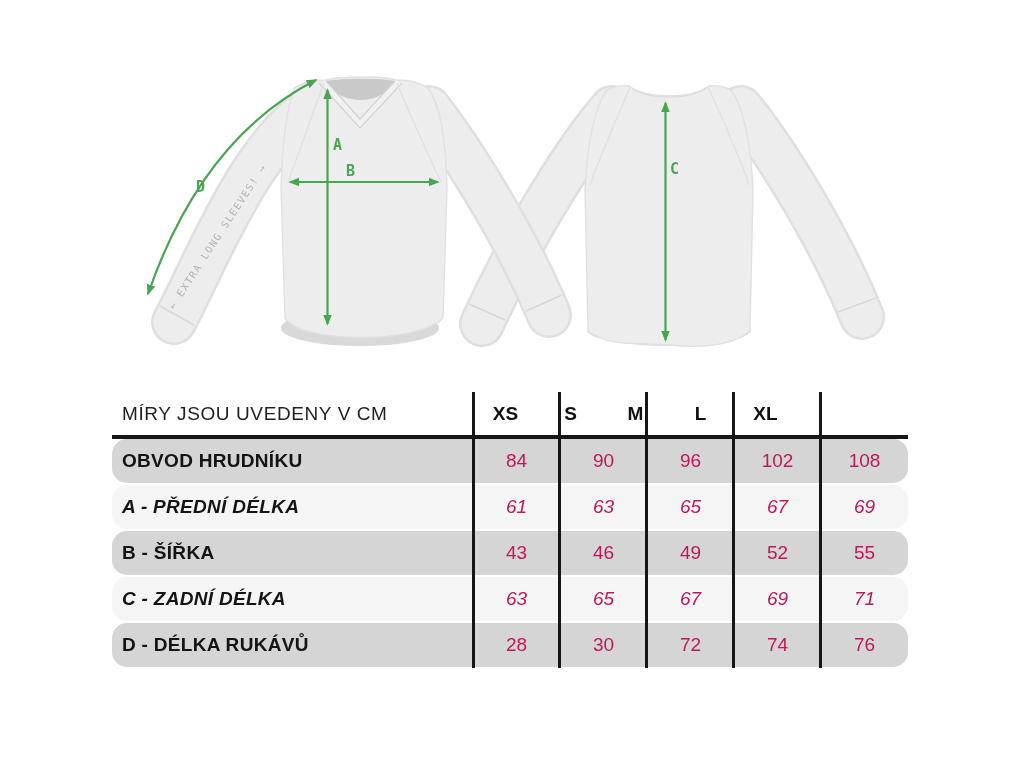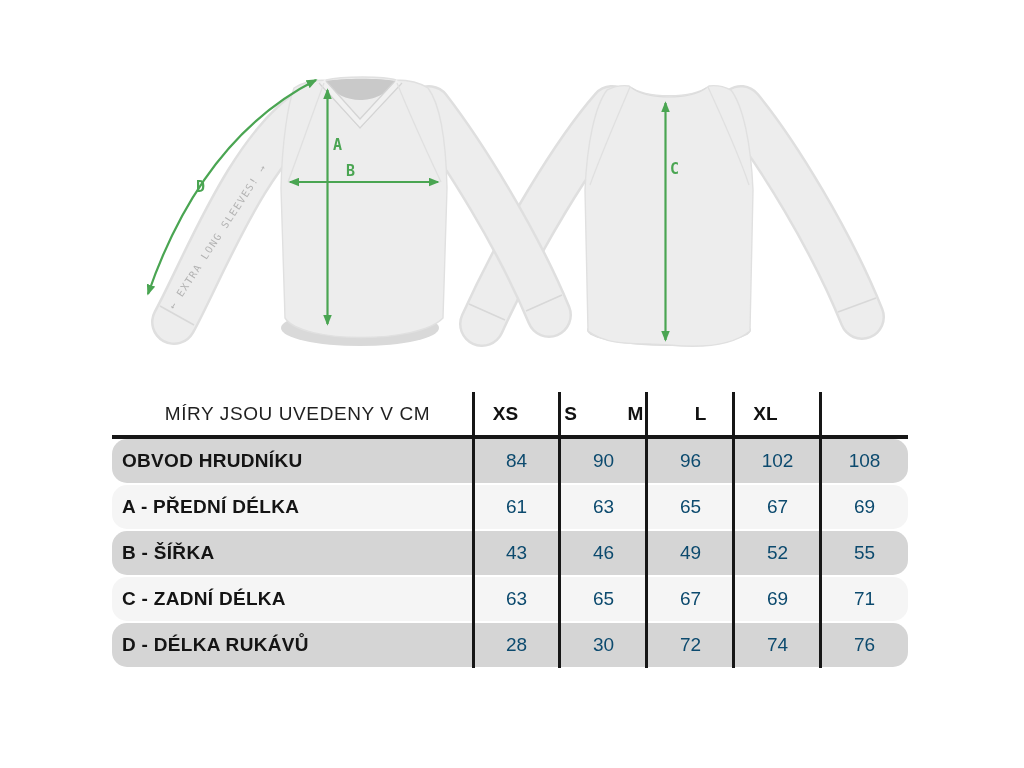--- a/index.html
+++ b/index.html
@@ -4,30 +4,30 @@
 <style>
   html,body{margin:0;padding:0;background:#ffffff;}
   .page{position:relative;width:1024px;height:768px;background:#ffffff;overflow:hidden;
         font-family:"Liberation Sans", sans-serif;}
   svg.diagram{position:absolute;top:0;left:0;}
 
   
   .size-table{position:absolute;left:112px;top:392px;width:796px;}
   .header-row{display:flex;height:43px;align-items:center;border-bottom:4px solid #161616;}
   .unit-cell{width:361px;box-sizing:border-box;padding-left:10px;font-size:19px;
-             color:#1f1f1f;letter-spacing:0.6px;text-align:center;}
+             color:#1f1f1f;letter-spacing:0.6px;}
   .size-cells{display:flex;}
   .size-cell{width:65px;text-align:center;font-weight:bold;font-size:19px;color:#111;}
   .rows{display:flex;flex-direction:column;gap:2px;}
   .data-row{display:flex;height:44px;align-items:center;border-radius:15px;}
   .data-row.dark{background:#d5d5d5;}
-  .data-row.light{background:#f5f5f5;}
+  .data-row.light{background:#f5f5f5;font-style:italic;}
   .label-cell{width:361px;box-sizing:border-box;padding-left:10px;font-weight:bold;
               font-size:19px;color:#141414;letter-spacing:0.3px;}
-  .value-cell{width:87px;text-align:center;font-size:19px;color:#0c4a6e;}
+  .value-cell{width:87px;text-align:center;font-size:19px;color:#be185d;}
   .vline{position:absolute;top:0;width:3px;height:276px;background:#161616;}
   .vline.v1{left:360px;} .vline.v2{left:446px;} .vline.v3{left:533px;}
   .vline.v4{left:620px;} .vline.v5{left:707px;}
 
   
   .green-stroke{stroke:#4aa552;stroke-width:2.2;fill:none;}
   .measure-label{font-family:"DejaVu Sans Mono", monospace;font-weight:bold;
                  font-size:15px;fill:#4aa552;}
 </style>
 </head>

